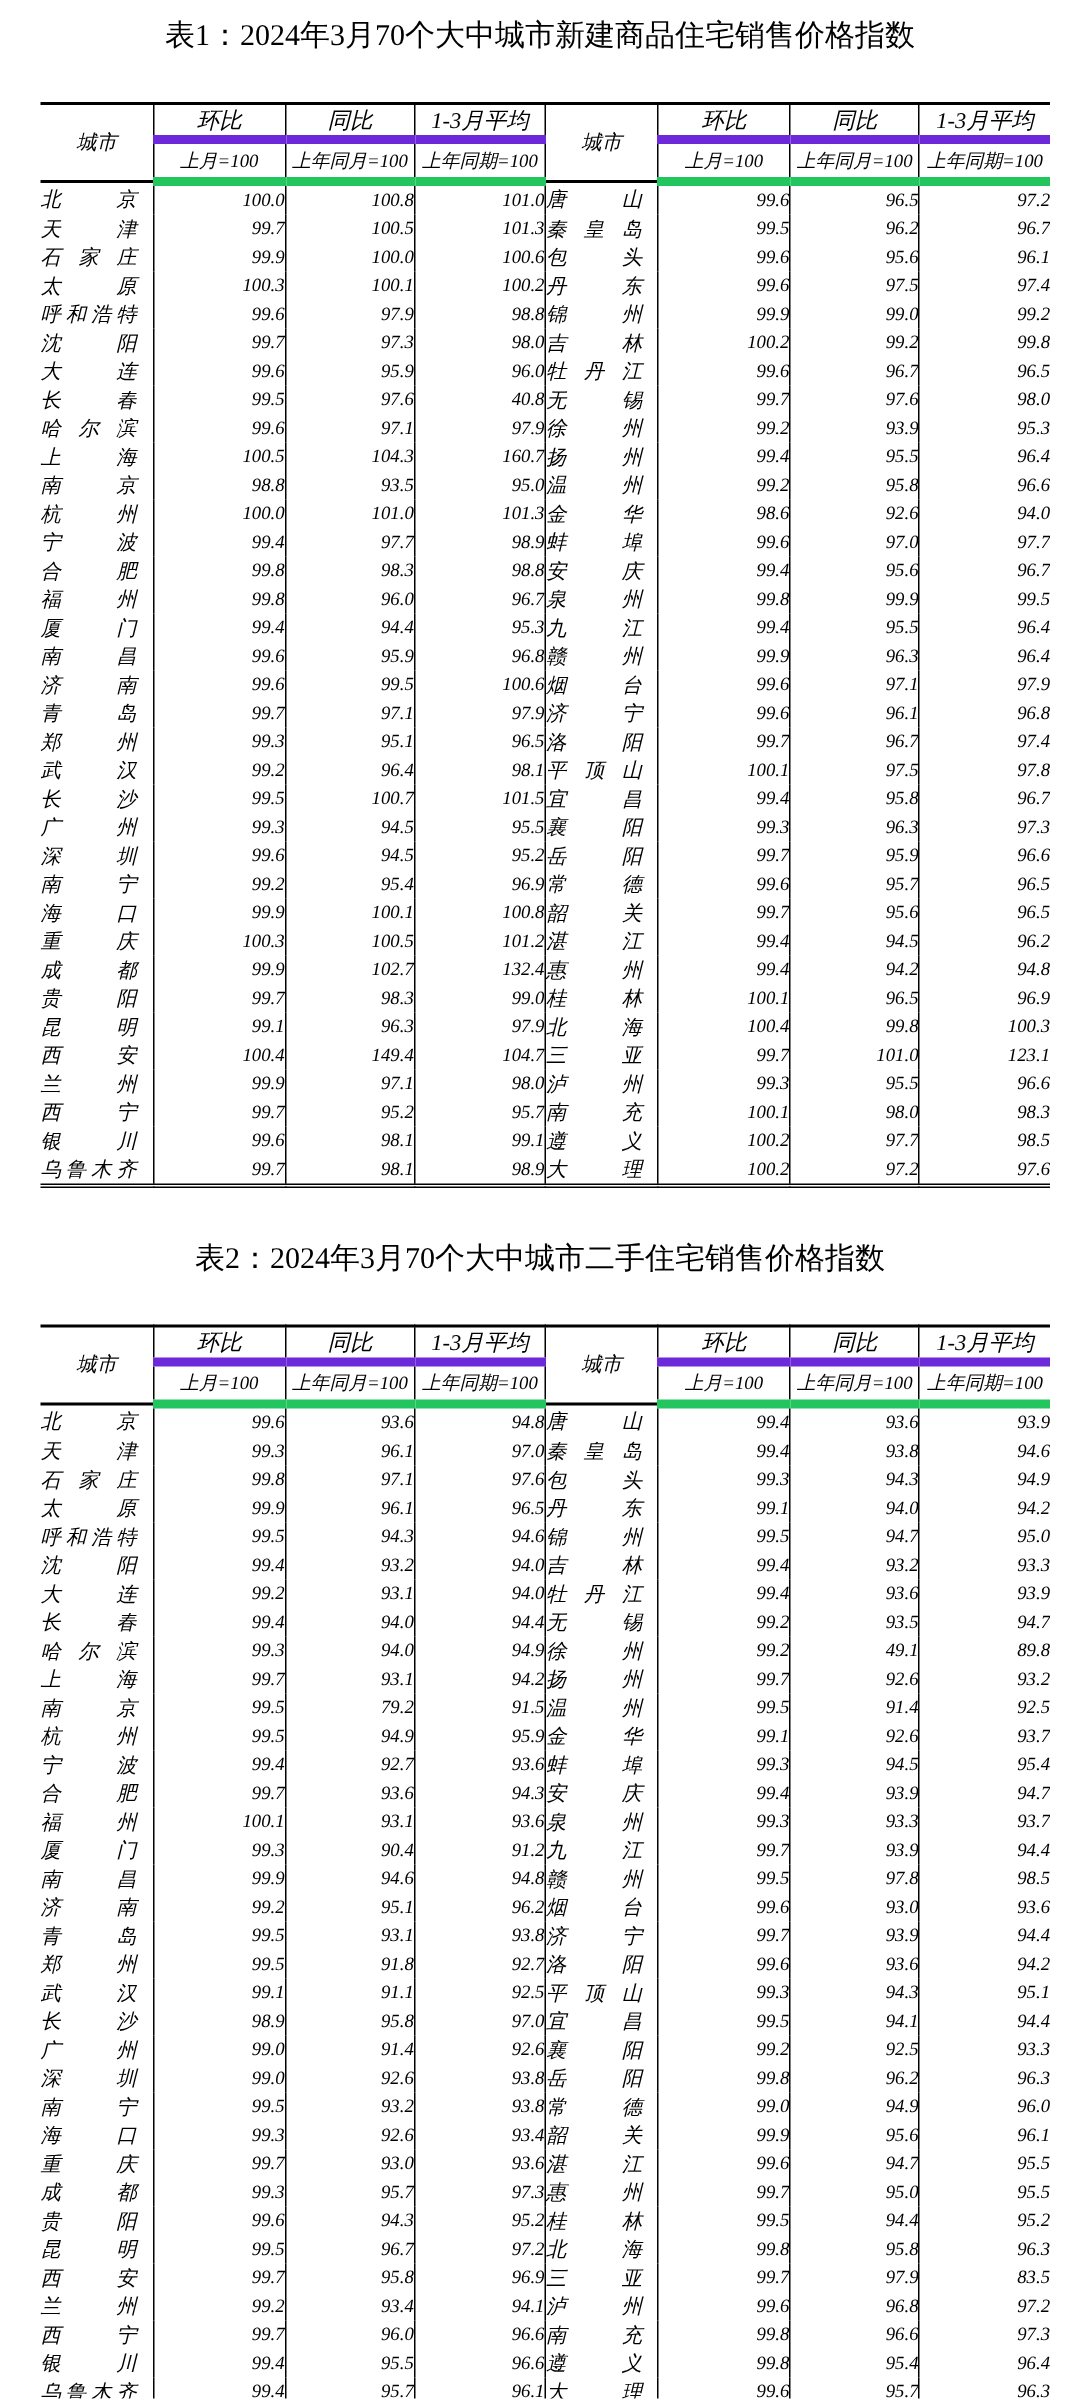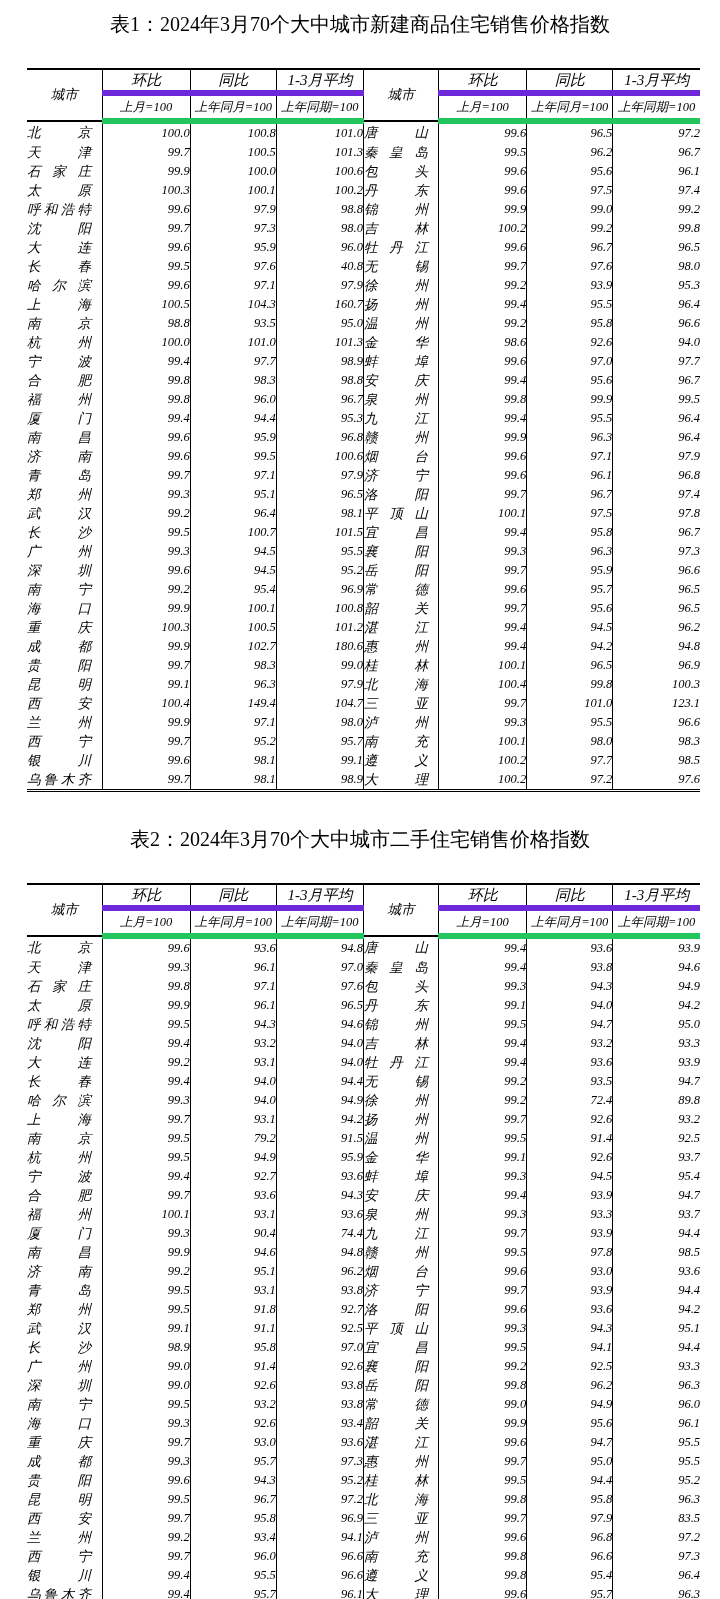--- a/index.html
+++ b/index.html
@@ -380,21 +380,21 @@
         <td class="num vl">101.2</td>
         <td class="city vl"><span class="cname">湛江</span></td>
         <td class="num vl">99.4</td>
         <td class="num vl">94.5</td>
         <td class="num vl">96.2</td>
       </tr>
       <tr>
         <td class="city"><span class="cname">成都</span></td>
         <td class="num vl">99.9</td>
         <td class="num vl">102.7</td>
-        <td class="num vl">180.6</td>
+        <td class="num vl">132.4</td>
         <td class="city vl"><span class="cname">惠州</span></td>
         <td class="num vl">99.4</td>
         <td class="num vl">94.2</td>
         <td class="num vl">94.8</td>
       </tr>
       <tr>
         <td class="city"><span class="cname">贵阳</span></td>
         <td class="num vl">99.7</td>
         <td class="num vl">98.3</td>
         <td class="num vl">99.0</td>
@@ -580,21 +580,21 @@
         <td class="num vl">93.5</td>
         <td class="num vl">94.7</td>
       </tr>
       <tr>
         <td class="city"><span class="cname">哈尔滨</span></td>
         <td class="num vl">99.3</td>
         <td class="num vl">94.0</td>
         <td class="num vl">94.9</td>
         <td class="city vl"><span class="cname">徐州</span></td>
         <td class="num vl">99.2</td>
-        <td class="num vl">72.4</td>
+        <td class="num vl">49.1</td>
         <td class="num vl">89.8</td>
       </tr>
       <tr>
         <td class="city"><span class="cname">上海</span></td>
         <td class="num vl">99.7</td>
         <td class="num vl">93.1</td>
         <td class="num vl">94.2</td>
         <td class="city vl"><span class="cname">扬州</span></td>
         <td class="num vl">99.7</td>
         <td class="num vl">92.6</td>
@@ -647,21 +647,21 @@
         <td class="num vl">93.6</td>
         <td class="city vl"><span class="cname">泉州</span></td>
         <td class="num vl">99.3</td>
         <td class="num vl">93.3</td>
         <td class="num vl">93.7</td>
       </tr>
       <tr>
         <td class="city"><span class="cname">厦门</span></td>
         <td class="num vl">99.3</td>
         <td class="num vl">90.4</td>
-        <td class="num vl">74.4</td>
+        <td class="num vl">91.2</td>
         <td class="city vl"><span class="cname">九江</span></td>
         <td class="num vl">99.7</td>
         <td class="num vl">93.9</td>
         <td class="num vl">94.4</td>
       </tr>
       <tr>
         <td class="city"><span class="cname">南昌</span></td>
         <td class="num vl">99.9</td>
         <td class="num vl">94.6</td>
         <td class="num vl">94.8</td>

